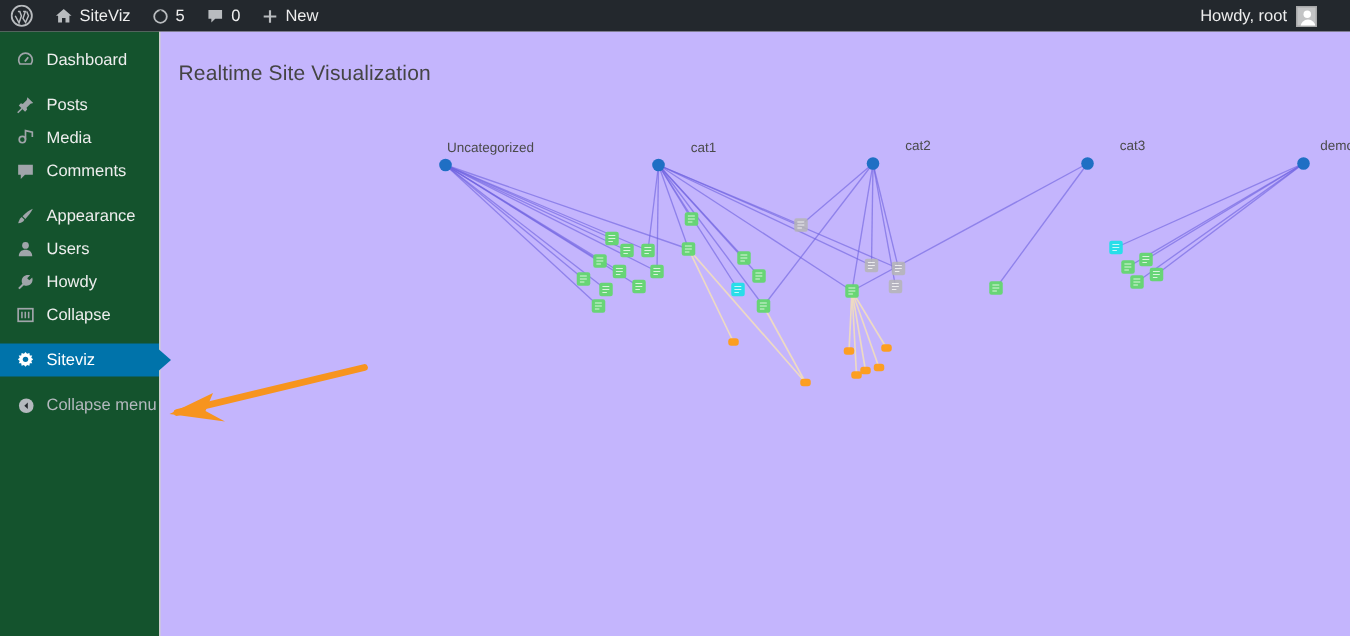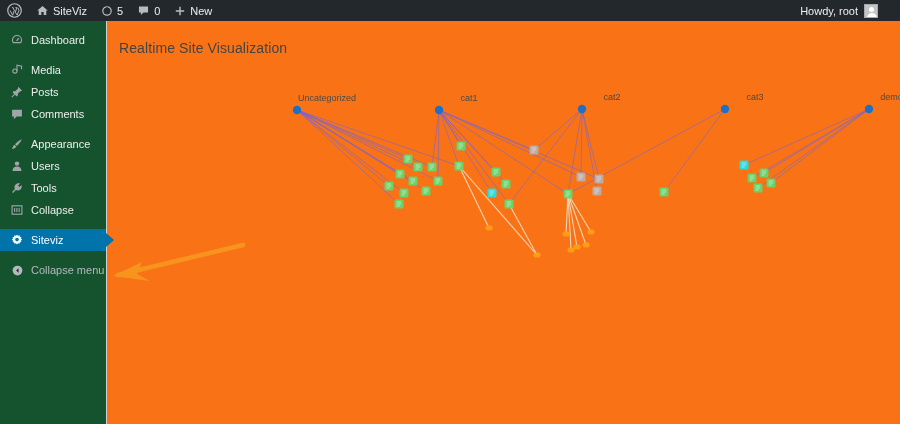--- a/index.html
+++ b/index.html
@@ -85,21 +85,21 @@
     font-size: 8px; font-weight: bold;
     padding: 0 3px;
   }
   .collapse .mi-label { color: #b4b9be; }
   .collapse .mi-icon { color: #b4b9be; }
 
   
   .content {
     position: absolute; left: 106px; top: 21px;
     width: 794px; height: 403px;
-    background: #f97316;
+    background: #c4b5fd;
     border-left: 1px solid #cfcfcf;
   }
   .page-title {
     position: absolute; left: 12px; top: 19px;
     font-size: 14px; color: #444;
     letter-spacing: .1px;
   }
   .viz {
     position: absolute; left: 0; top: 40px;
     width: 793px; height: 363px;
@@ -191,37 +191,37 @@
         </svg>
       </span>
       <span class="mi-label">Dashboard</span>
     </div>
 
     <div class="menu-sep"></div>
 
     <div class="menu-item">
       <span class="mi-icon">
         <svg width="14" height="14" viewBox="0 0 20 20">
+          <path d="M11.8 2.6 L17.4 8.2 L14.8 8.8 L11 12.6 L11.6 14.4 L9.6 16.4 L3.6 10.4 L5.6 8.4 L7.4 9 L11.2 5.2 Z" fill="currentColor"></path>
+          <path d="M6.8 13.2 L2.6 17.4" stroke="currentColor" stroke-width="1.5"></path>
+        </svg>
+      </span>
+      <span class="mi-label">Posts</span>
+    </div>
+
+    <div class="menu-item">
+      <span class="mi-icon">
+        <svg width="14" height="14" viewBox="0 0 20 20">
           <circle cx="7" cy="11.5" r="3" fill="none" stroke="currentColor" stroke-width="1.6"></circle>
           <path d="M10 11.5 L10 3 L16.5 4.4 L16.5 9" fill="none" stroke="currentColor" stroke-width="1.6"></path>
         </svg>
       </span>
       <span class="mi-label">Media</span>
     </div>
 
-    <div class="menu-item">
-      <span class="mi-icon">
-        <svg width="14" height="14" viewBox="0 0 20 20">
-          <path d="M11.8 2.6 L17.4 8.2 L14.8 8.8 L11 12.6 L11.6 14.4 L9.6 16.4 L3.6 10.4 L5.6 8.4 L7.4 9 L11.2 5.2 Z" fill="currentColor"></path>
-          <path d="M6.8 13.2 L2.6 17.4" stroke="currentColor" stroke-width="1.5"></path>
-        </svg>
-      </span>
-      <span class="mi-label">Posts</span>
-    </div>
-
 
     <div class="menu-item">
       <span class="mi-icon">
         <svg width="14" height="14" viewBox="0 0 20 20">
           <path d="M3 4 h14 v9.5 h-7.5 l-4 4 v-4 H3 z" fill="currentColor"></path>
         </svg>
       </span>
       <span class="mi-label">Comments</span>
     </div>
 
@@ -247,21 +247,21 @@
       </span>
       <span class="mi-label">Users</span>
     </div>
 
     <div class="menu-item">
       <span class="mi-icon">
         <svg width="14" height="14" viewBox="0 0 20 20">
           <path d="M16.4 5.6 L13.6 8.4 L11.6 6.4 L14.4 3.6 C12.2 2.8 9.6 3.4 8 5 C6.2 6.8 5.9 9.4 7 11.6 L3 15.6 L4.4 17 L8.4 13 C10.6 14.1 13.2 13.8 15 12 C16.6 10.4 17.2 7.8 16.4 5.6 Z" fill="currentColor"></path>
         </svg>
       </span>
-      <span class="mi-label">Tools</span>
+      <span class="mi-label">Howdy</span>
     </div>
 
     <div class="menu-item">
       <span class="mi-icon">
         <svg width="14" height="14" viewBox="0 0 20 20">
           <rect x="3" y="4" width="14" height="12" fill="none" stroke="currentColor" stroke-width="1.6"></rect>
           <path d="M6.6 7 L6.6 13 M9.8 13 L9.8 7 M13 7 L13 13" stroke="currentColor" stroke-width="1.5"></path>
         </svg>
       </span>
       <span class="mi-label">Collapse</span>

